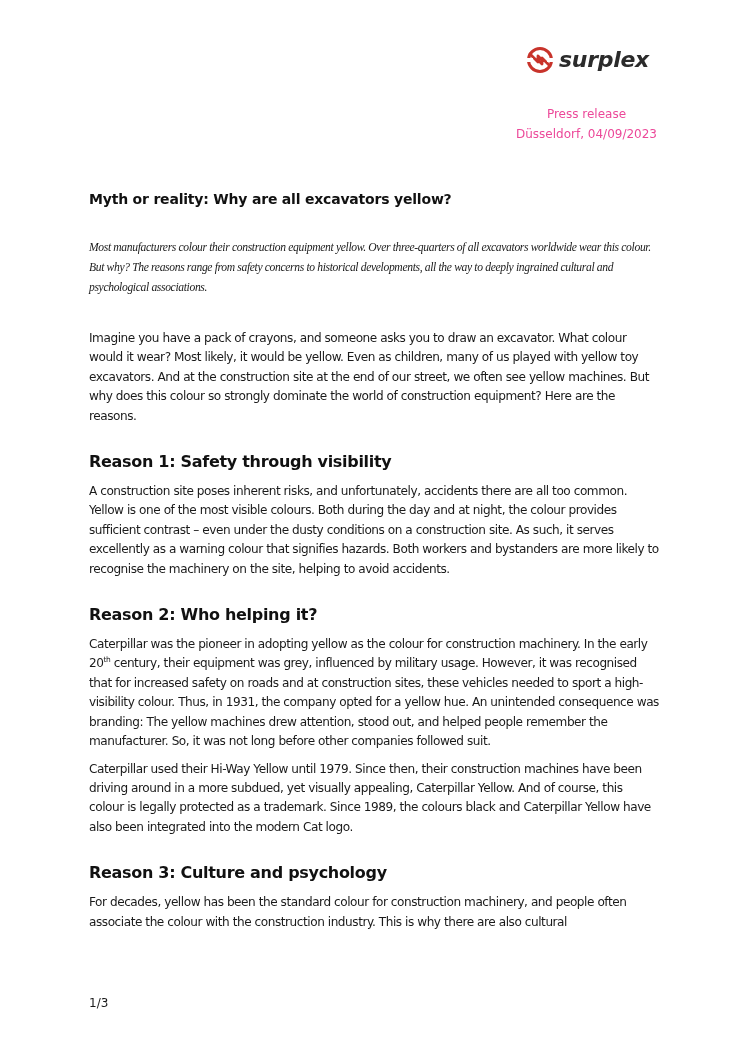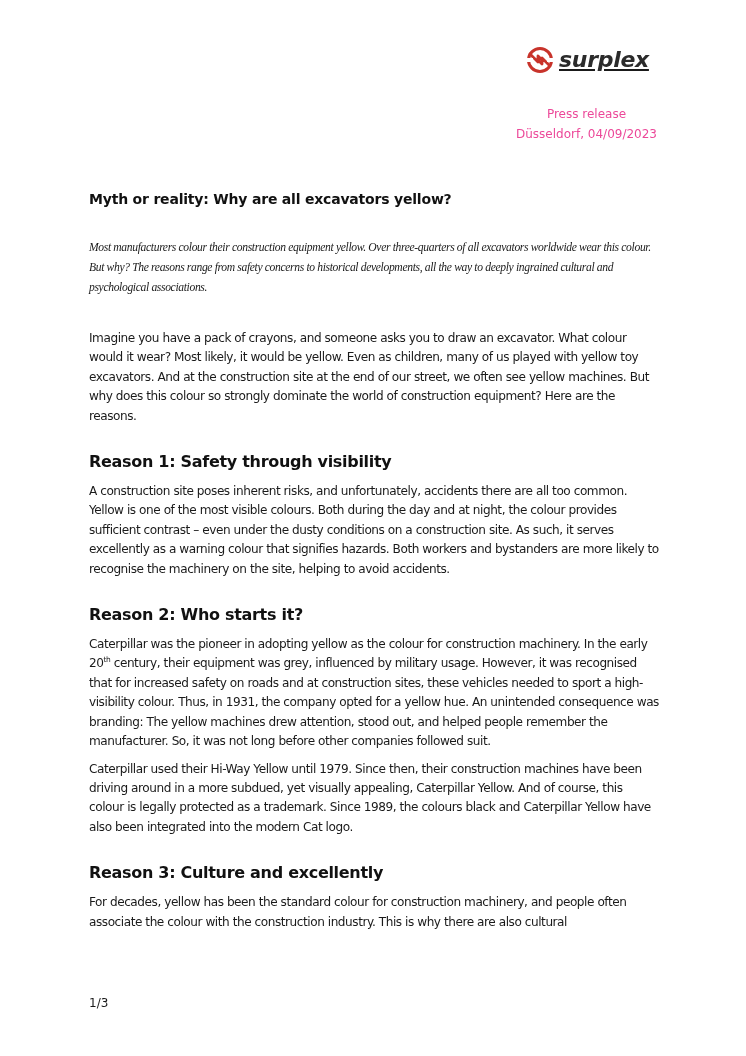--- a/index.html
+++ b/index.html
@@ -15,21 +15,20 @@
       font-family: "DejaVu Sans", sans-serif;
       color: #1a1a1a;
     }
     .logo {
       position: absolute;
       left: 525px;
       top: 44px;
       height: 32px;
       display: flex;
       align-items: center;
-      text-decoration: underline;
     }
     .logo svg { display: block; }
     .logo-text {
       margin-left: 4px;
       font-family: "DejaVu Sans", sans-serif;
       font-weight: bold;
       font-style: italic;
       font-size: 22px;
       letter-spacing: -0.3px;
       color: #2b2b2b;
@@ -121,21 +120,21 @@
 
 <div class="content">
   <h1>Myth or reality: Why are all excavators yellow?</h1>
   <p class="lead">Most manufacturers colour their construction equipment yellow. Over three-quarters of all excavators worldwide wear this colour. But why? The reasons range from safety concerns to historical developments, all the way to deeply ingrained cultural and psychological associations.</p>
 
   <p class="body intro">Imagine you have a pack of crayons, and someone asks you to draw an excavator. What colour would it wear? Most likely, it would be yellow. Even as children, many of us played with yellow toy excavators. And at the construction site at the end of our street, we often see yellow machines. But why does this colour so strongly dominate the world of construction equipment? Here are the reasons.</p>
 
   <h2 class="r1-head">Reason 1: Safety through visibility</h2>
   <p class="body r1-body">A construction site poses inherent risks, and unfortunately, accidents there are all too common. Yellow is one of the most visible colours. Both during the day and at night, the colour provides sufficient contrast – even under the dusty conditions on a construction site. As such, it serves excellently as a warning colour that signifies hazards. Both workers and bystanders are more likely to recognise the machinery on the site, helping to avoid accidents.</p>
 
-  <h2 class="r2-head">Reason 2: Who starts it?</h2>
+  <h2 class="r2-head">Reason 2: Who helping it?</h2>
   <p class="body r2-body"><span>Caterpillar was the pioneer in adopting yellow as the colour for construction machinery. In the early 20</span><sup>th</sup><span> century, their equipment was grey, influenced by military usage. However, it was recognised that for increased safety on roads and at construction sites, these vehicles needed to sport a high-visibility colour. Thus, in 1931, the company opted for a yellow hue. An unintended consequence was branding: The yellow machines drew attention, stood out, and helped people remember the manufacturer. So, it was not long before other companies followed suit.</span></p>
   <p class="body r2-body2">Caterpillar used their Hi-Way Yellow until 1979. Since then, their construction machines have been driving around in a more subdued, yet visually appealing, Caterpillar Yellow. And of course, this colour is legally protected as a trademark. Since 1989, the colours black and Caterpillar Yellow have also been integrated into the modern Cat logo.</p>
 
-  <h2 class="r3-head">Reason 3: Culture and excellently</h2>
+  <h2 class="r3-head">Reason 3: Culture and psychology</h2>
   <p class="body r3-body">For decades, yellow has been the standard colour for construction machinery, and people often associate the colour with the construction industry. This is why there are also cultural</p>
 </div>
 
 <div class="page-num">1/3</div>
 
 </body></html>

